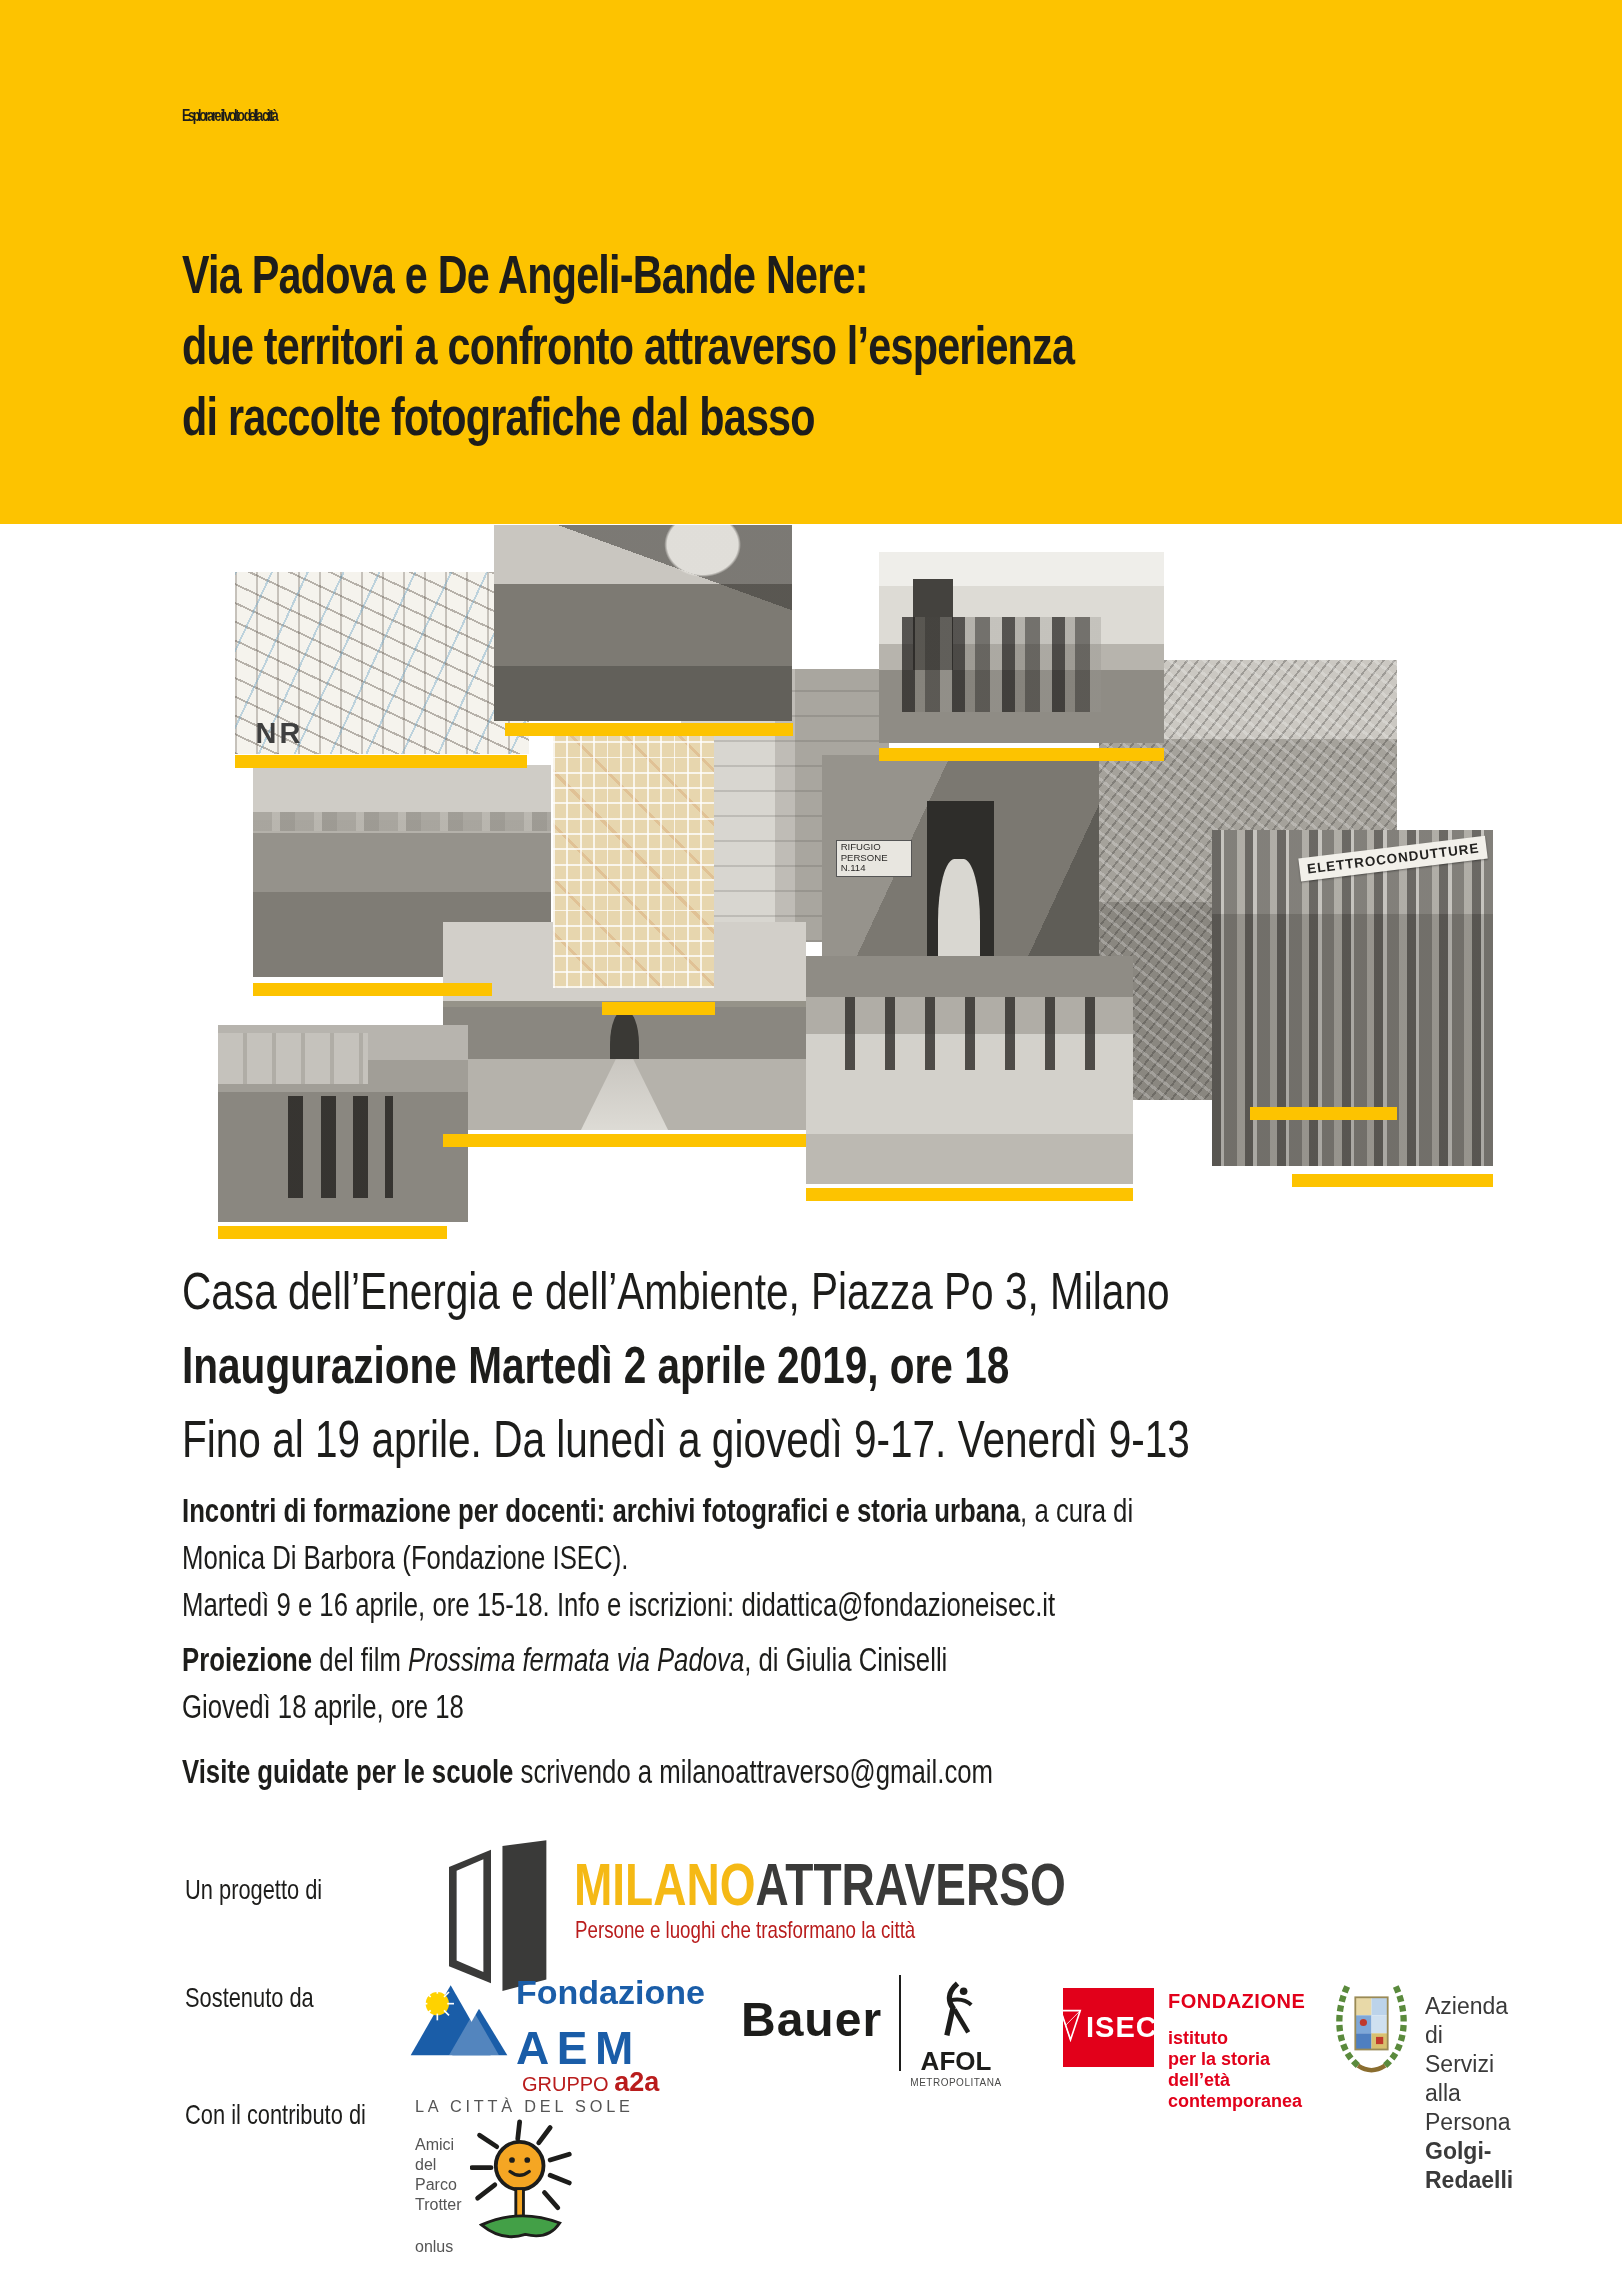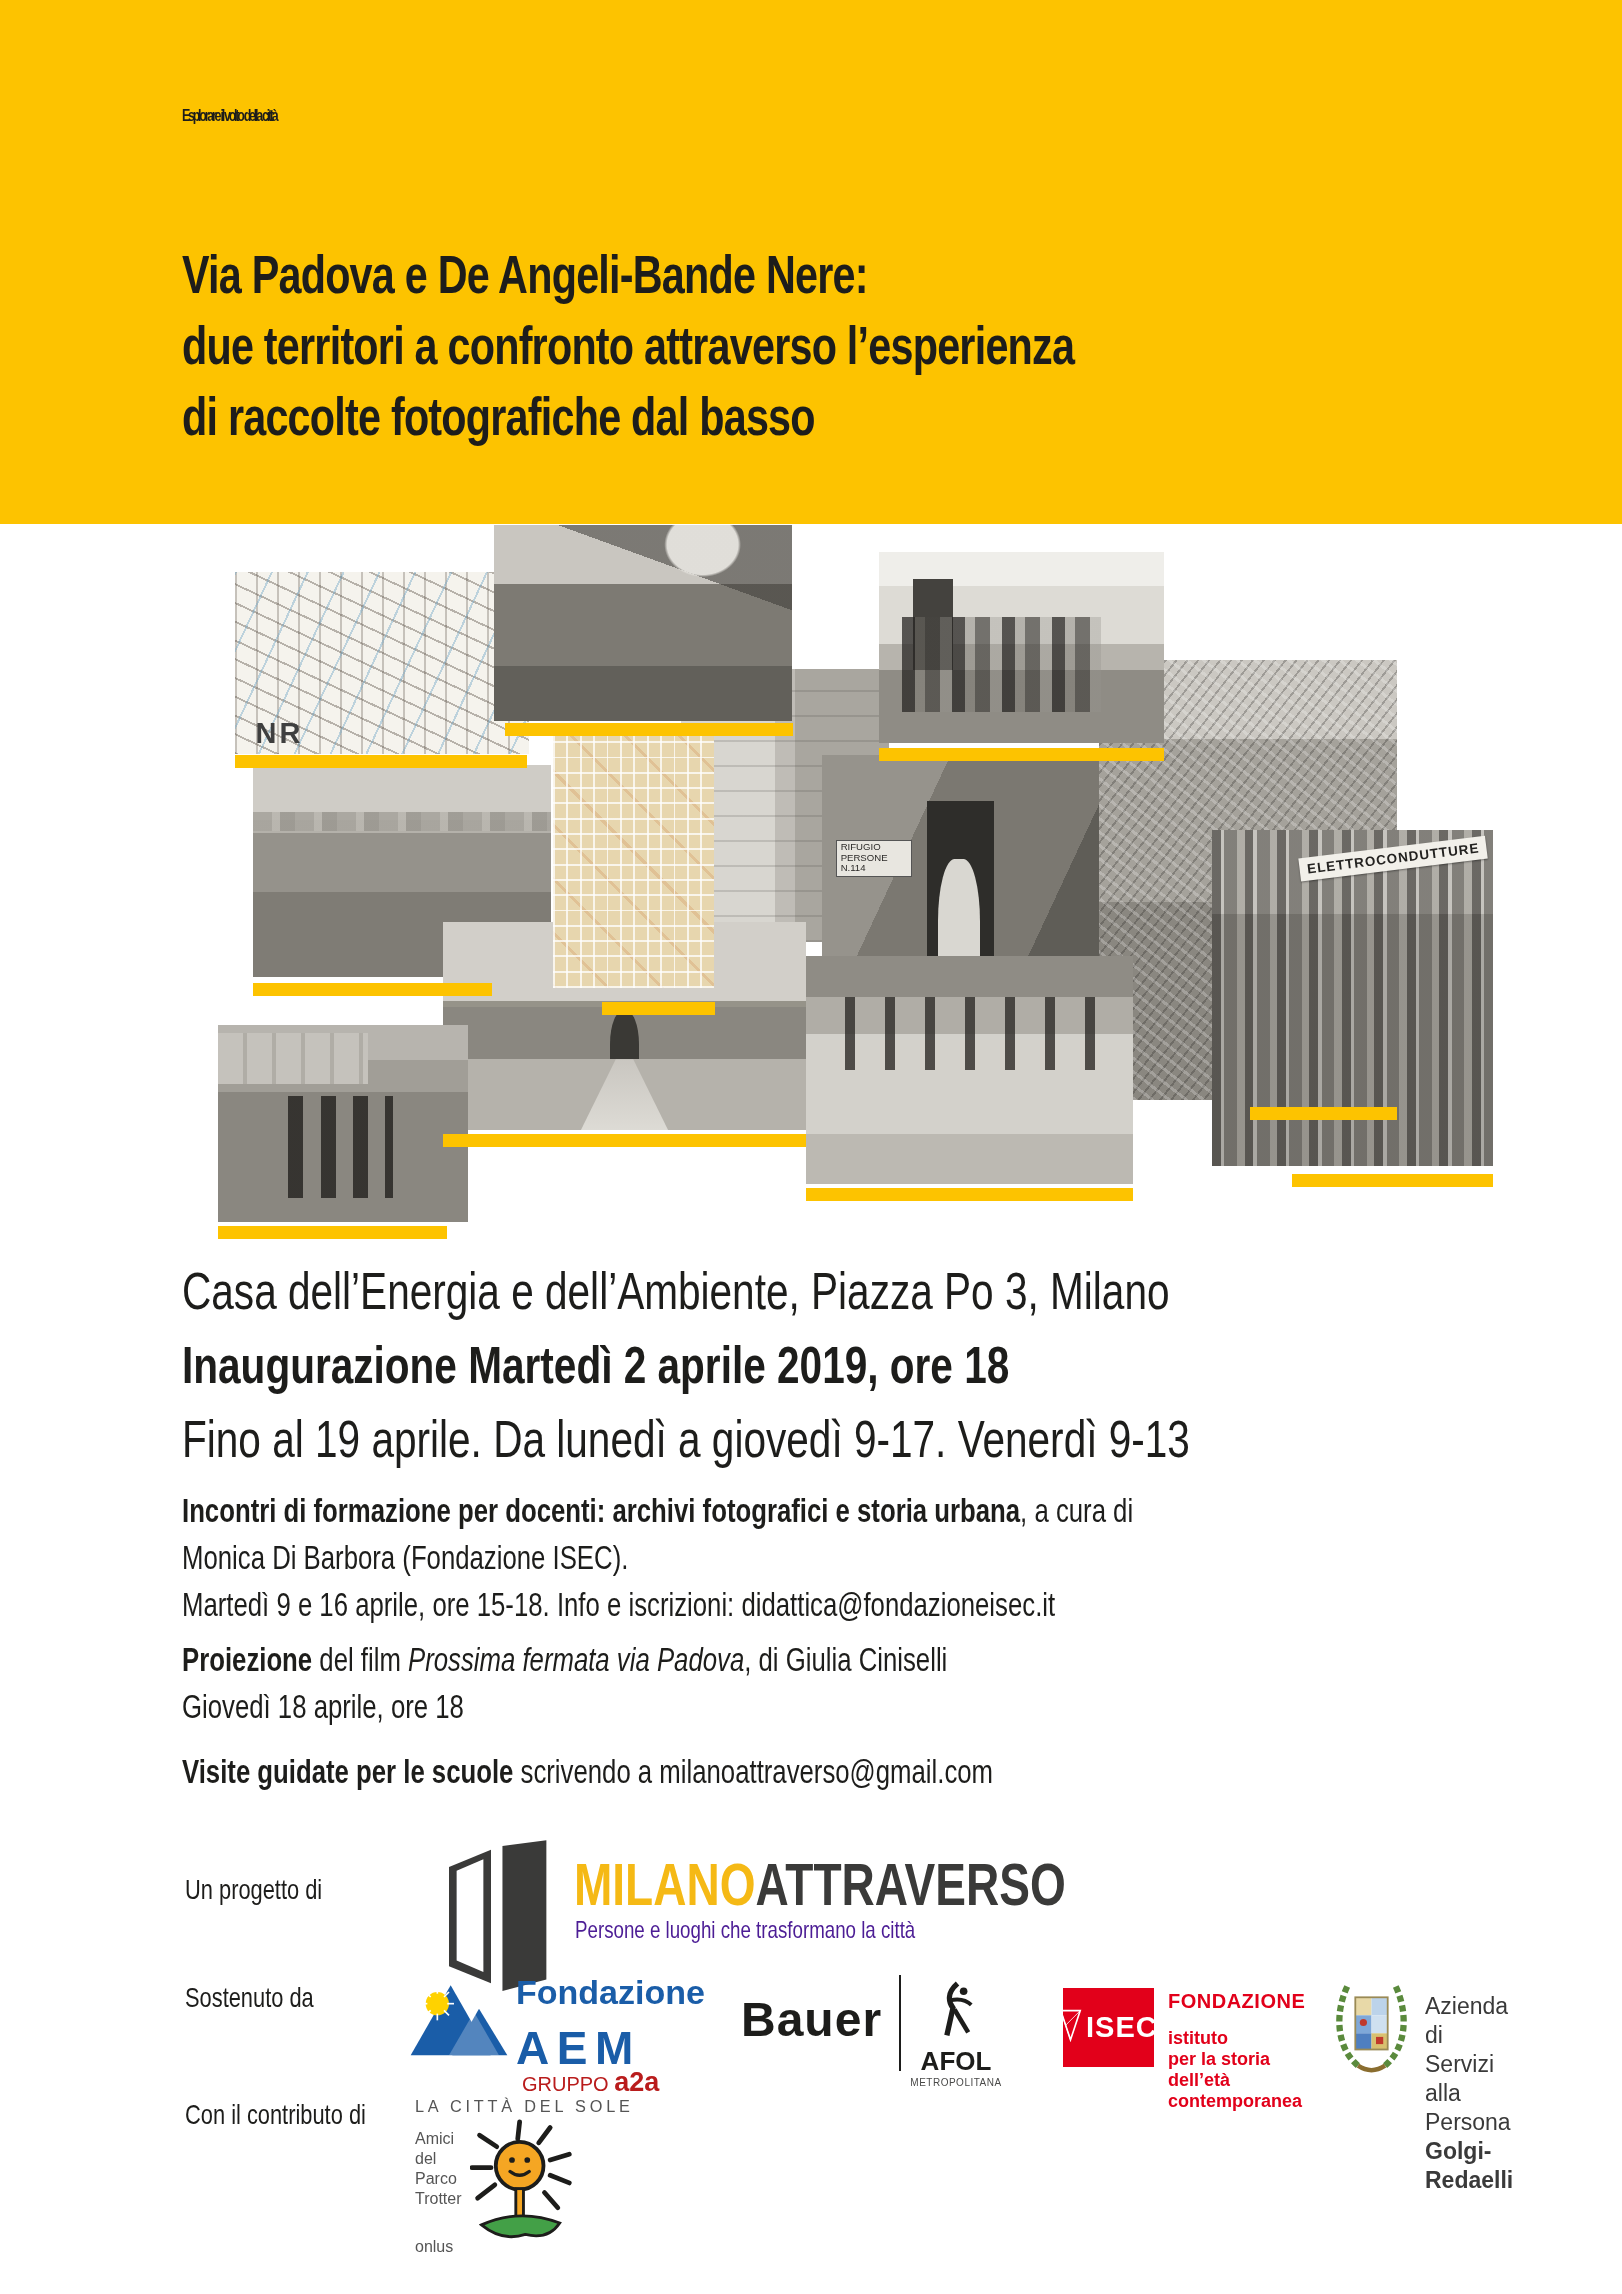--- a/index.html
+++ b/index.html
@@ -108,21 +108,21 @@
 
   
   .lbl{position:absolute;left:185px;font-size:28px;}
   #lbl-project{top:1874px;}
   #lbl-supported{top:1982px;text-align:center;}
   #lbl-contrib{top:2099px;}
 
   .ma-icon{position:absolute;left:449px;top:1840px;}
   .ma-word{position:absolute;left:574px;top:1851px;font-size:59px;font-weight:700;letter-spacing:0;}
   .ma-word .y{color:#F5B915;} .ma-word .d{color:#3A3A39;}
-  .ma-tagline{position:absolute;left:575px;top:1916px;font-size:24px;color:#4c1d95;}
+  .ma-tagline{position:absolute;left:575px;top:1916px;font-size:24px;color:#b91c1c;}
 
   .aem{position:absolute;left:409px;top:1969px;width:287px;}
   .aem-icon{position:absolute;left:0;top:3.8px;}
   .aem-t1{position:absolute;left:107px;top:3.8px;font-size:34px;font-weight:700;color:#1A5DA8;}
   .aem-t2{position:absolute;left:107px;top:52px;font-size:46px;font-weight:700;letter-spacing:7.6px;color:#1A5DA8;}
   .aem-t3{position:absolute;left:113px;top:98px;font-size:20px;color:#b91c1c;}
   .aem-t3 .a2a{font-size:27px;font-weight:700;}
 
   .bauer{position:absolute;left:741px;top:1992px;font-size:48px;font-weight:700;letter-spacing:1px;}
   .vline{position:absolute;left:899px;top:1975px;width:1.9px;height:96px;background:#1d1d1b;}
@@ -136,21 +136,21 @@
   .isec-box-word{color:#fff;font-size:29px;font-weight:700;letter-spacing:1px;}
   .isec-right{position:absolute;left:105px;top:1.9px;width:201px;color:#E2001A;}
   .isec-fond{font-size:20px;font-weight:700;letter-spacing:0.5px;}
   .isec-lines{margin-top:15.3px;font-size:18px;font-weight:700;line-height:21px;}
 
   .golgi{position:absolute;left:1331px;top:1977px;}
   .golgi-text{position:absolute;left:94px;top:15.3px;font-size:23px;line-height:29px;color:#3a3a3a;}
 
   .cds{position:absolute;left:415px;top:2097px;width:249px;color:#555;}
   .cds-header{font-size:16.3px;letter-spacing:3.8px;}
-  .cds-col{position:absolute;left:0;top:32px;font-size:16px;line-height:20px;}
+  .cds-col{position:absolute;left:0;top:38px;font-size:16px;line-height:20px;}
   .cds-onlus{position:absolute;left:0;top:141px;font-size:16px;}
   .cds-sun{position:absolute;left:55px;top:21px;}
 </style>
 </head>
 <body>
 
 <div class="poster">
 
   <div class="header">
     <h1 class="title" style="margin:0;font-size:inherit">

